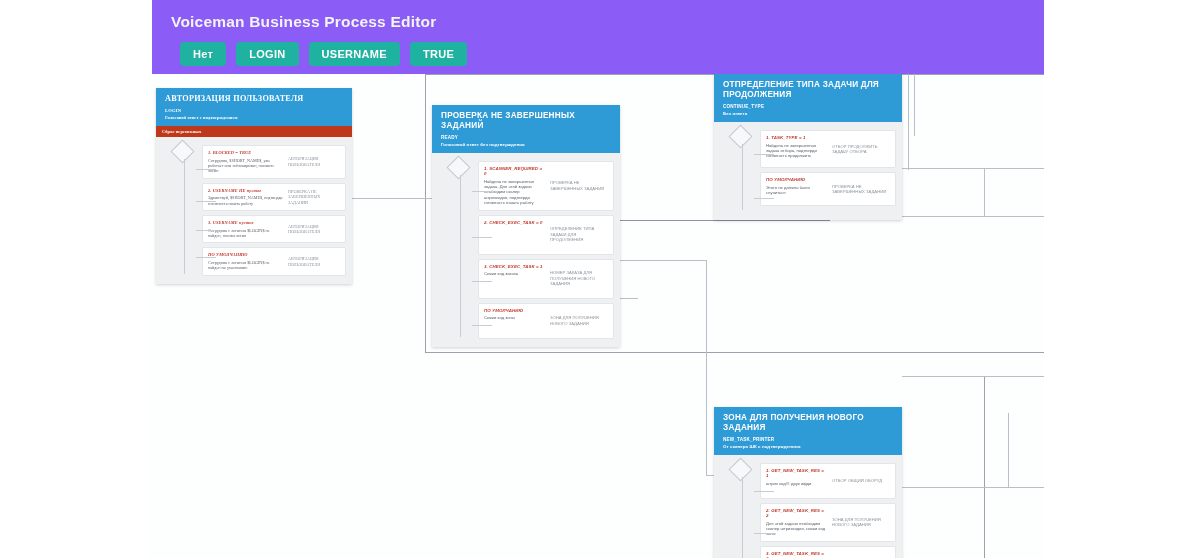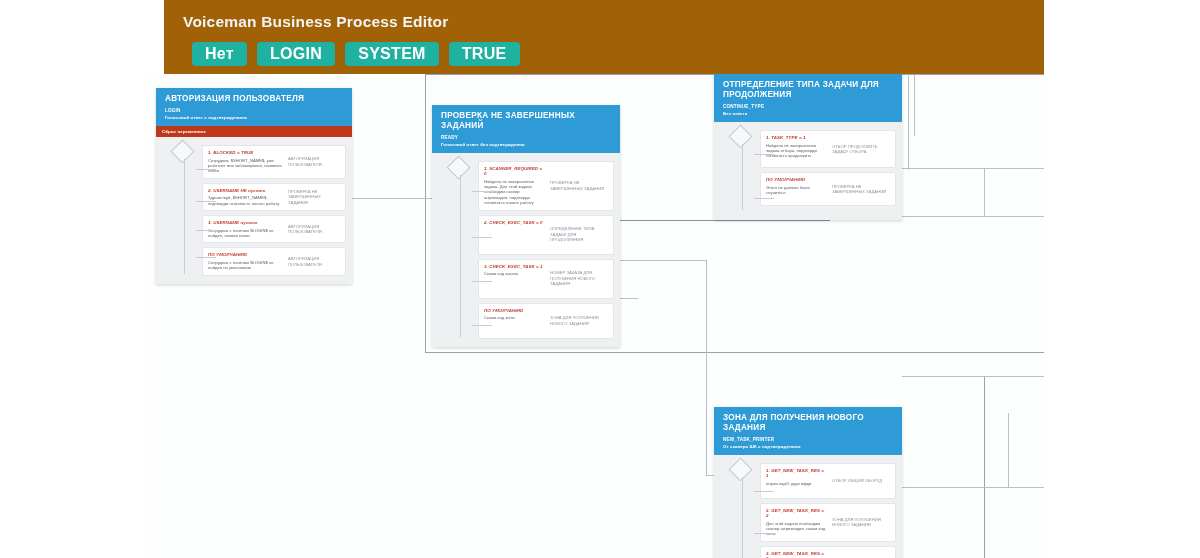--- a/index.html
+++ b/index.html
@@ -10,33 +10,33 @@
     overflow:hidden;
     position:relative;
   }
   
   #app{
     position:absolute;left:148px;top:0;width:896px;height:558px;
     background:#ffffff;overflow:hidden;
   }
   
   #header{
-    position:absolute;left:16px;top:0;width:896px;height:74px;
-    background:#a16207;
+    position:absolute;left:4px;top:0;width:896px;height:74px;
+    background:#8b5cf6;
   }
   #app-title{
     position:absolute;left:19px;top:13px;
     color:#f3f4f5;font-size:15.5px;font-weight:bold;letter-spacing:.2px;
     white-space:nowrap;
   }
   #toolbar{position:absolute;left:28px;top:42px;display:flex;gap:10px;}
   .tbtn{
     background:#20b2a0;color:#ffffff;border:none;border-radius:4px;
     font-family:"Liberation Sans", sans-serif;
-    font-size:16px;font-weight:bold;letter-spacing:.3px;
+    font-size:11px;font-weight:bold;letter-spacing:.3px;
     padding:6px 13px;line-height:12px;cursor:pointer;white-space:nowrap;
   }
   
   #canvas{
     position:absolute;left:0;top:74px;width:896px;height:484px;
     background:#fdfefe;overflow:hidden;
   }
   .edge{position:absolute;background:#b9bfc9;}
   .edge.h{height:1px;}
   .edge.v{width:1px;}
@@ -69,37 +69,37 @@
     padding:4px 5px;display:flex;gap:5px;min-height:17px;
   }
   .rleft{flex:1;min-width:0;}
   .rcond{color:#c0392b;font-size:4.4px;font-weight:bold;font-style:italic;letter-spacing:.1px;}
   .rtext{color:#5a6068;font-size:4.2px;line-height:5.4px;margin-top:2.5px;}
   .rtarget{
     width:58px;flex:none;color:#8d949c;font-size:4.2px;line-height:5.4px;
     align-self:center;
   }
   
-  #block-login{left:8px;top:14px;width:196px;}
+  #block-login{left:8px;top:14px;width:196px;font-family:Liberation Serif, serif;}
   #block-check{left:284px;top:31px;width:188px;}
   #block-continue{left:566px;top:0;width:188px;}
   #block-zone{left:566px;top:333px;width:188px;}
   #block-login .rtarget{width:52px;}
 </style>
 </head>
 <body>
 
 <div id="app">
 
   <div id="header">
     <div id="app-title">Voiceman Business Process Editor</div>
     <div id="toolbar">
       <button class="tbtn">Нет</button>
       <button class="tbtn">LOGIN</button>
-      <button class="tbtn">SYSTEM</button>
+      <button class="tbtn">USERNAME</button>
       <button class="tbtn">TRUE</button>
     </div>
   </div>
 
   <div id="canvas">
 
     <div class="selbox" style="left:277px;top:0px;width:620px;height:277px;"></div>
     <div class="selbox" style="left:836px;top:302px;width:120px;height:182px;"></div>
 
     <div class="edge h" style="left:204px;top:124px;width:84px;"></div>

